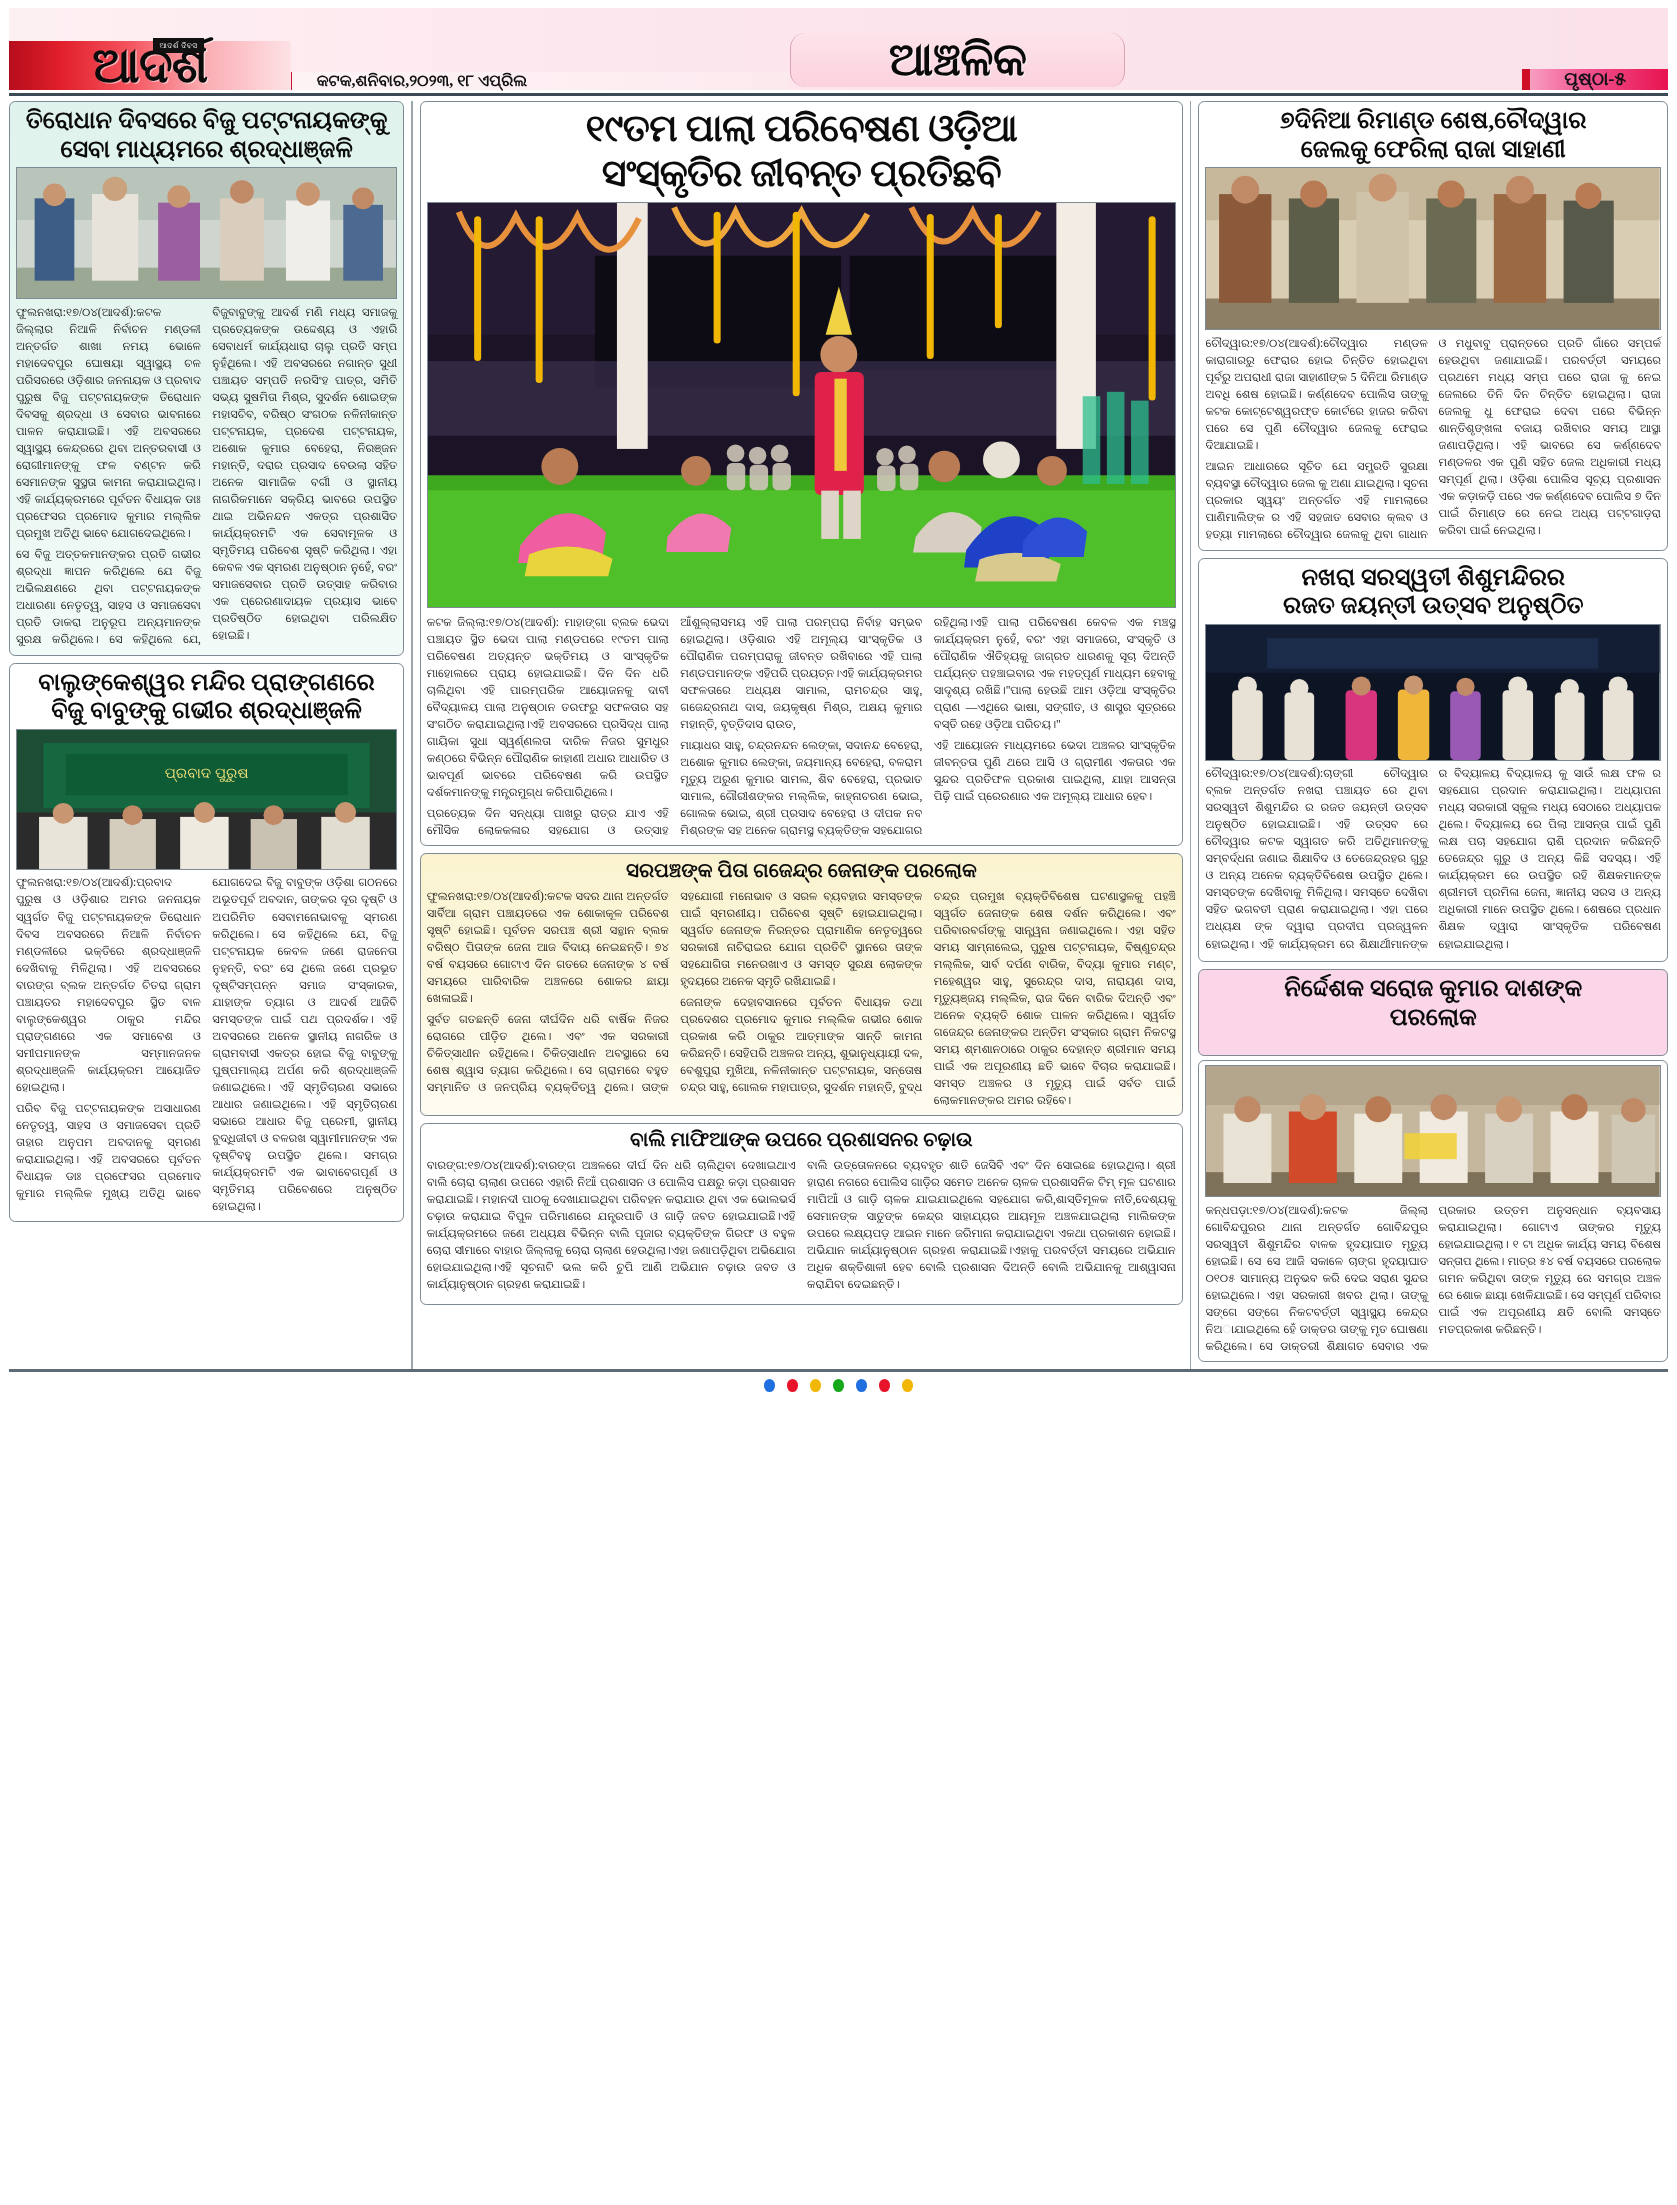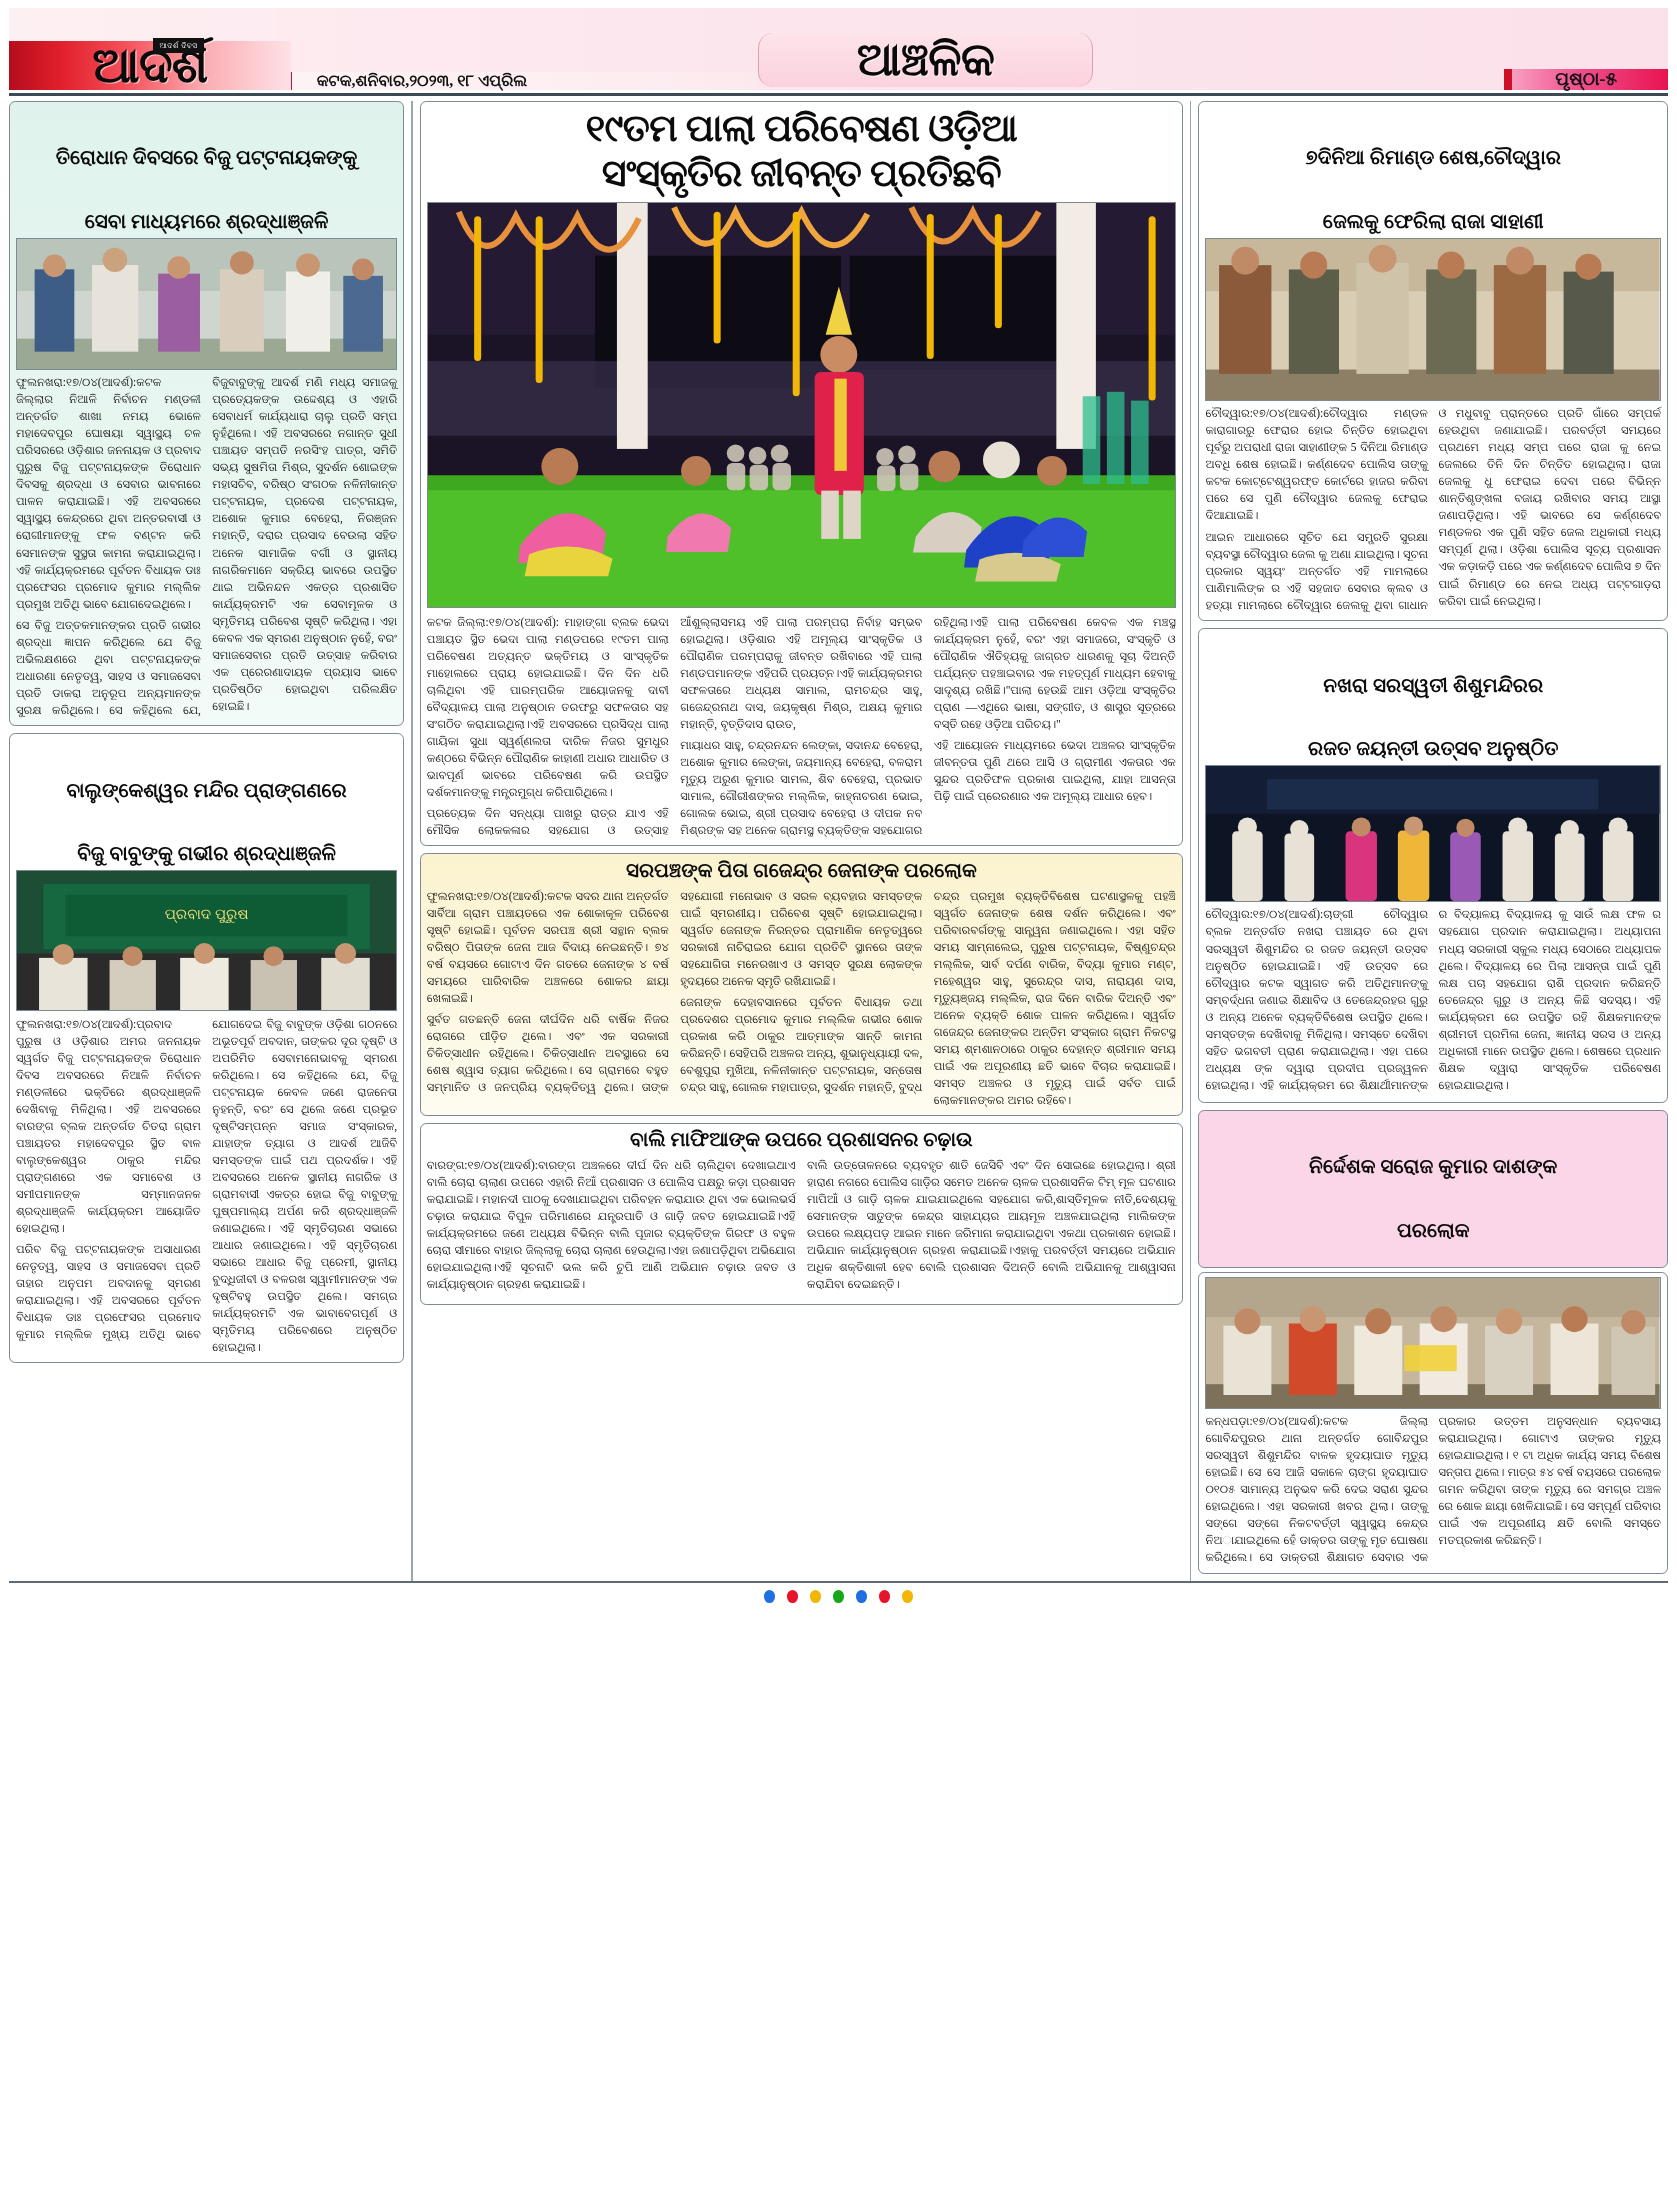--- a/index.html
+++ b/index.html
@@ -26,42 +26,42 @@
               background:linear-gradient(90deg,#fdf3f5 0%,#fdeef2 60%,#fce9ee 100%); border-left:1.8px solid #c31430; }
   .date-text { font-family:"Liberation Serif", serif; font-weight:bold; font-size:16px; color:#111; }
   .section-box { width:335px; display:flex; align-items:center; justify-content:center;
                  background:linear-gradient(180deg,#fde3ea 0%,#fbd2dd 100%); border-left:0.9px solid #d9a2b2; border-right:0.9px solid #d9a2b2;
                  border-radius:15px; margin:2.6px 0; }
   .section-title { font-family:"Liberation Serif", serif; font-weight:bold; font-size:46px; color:#0a0a0a; letter-spacing:-0.4px;
                    text-shadow: 1.3px 1.3px 0 rgba(255,255,255,.6); }
   .temple-box { width:397px; position:relative; overflow:hidden;
                 background:linear-gradient(180deg,#cfe9f5 0%,#d9eff8 30%,#f2dfe8 65%,#f8d3dd 100%); }
   .temple { position:absolute; bottom:0; width:100%; height:100%; }
-  .page-no-box { width:164px; display:flex; align-items:center; justify-content:center; position:relative;
-                 background:linear-gradient(90deg,#f9a8c6 0%,#f0518f 45%,#e8134f 100%);margin-left:14px; }
+  .page-no-box { width:146px; display:flex; align-items:center; justify-content:center; position:relative;
+                 background:linear-gradient(90deg,#f9a8c6 0%,#f0518f 45%,#e8134f 100%); }
   .page-no-box:before { content:""; position:absolute; left:-0.4px; top:0; width:8px; height:100%; background:#cf0f26; }
   .page-no { font-family:"Liberation Serif", serif; font-weight:bold; font-size:18.5px; color:#111; }
   .masthead-rule { height:3.1px; background:#3b4a55; margin-top:2.6px; }
 
   
   .grid { display:flex; gap:7px; margin-top:5.3px; }
   .col-left  { width:399px; }
   .col-mid   { width:770px; }
   .col-right { width:474px; }
   .vdiv { width:1.3px; background:#9aa6ae; }
 
   .card { border:1.3px solid #7d8a93; border-radius:6.2px; background:#fff; padding:4.4px 6.2px 6.2px 6.2px; margin-bottom:7px; }
   .card.tint-mint { background:linear-gradient(180deg,#dff3ec 0%,#e8f6f0 55%,#f3fbf8 100%); }
   .card.tint-cream{ background:linear-gradient(180deg,#fbf3cf 0%,#fdf8e3 60%,#fefcf1 100%); }
   .card.tint-pink { background:#fbd6e9; }
   .card.plain { background:#fff; }
 
   .hl { font-family:"Liberation Serif", serif; font-weight:bold; text-align:center; line-height:1.18; color:#0b0b0b; }
   .hl-lead2{ font-size:38px; letter-spacing:-0.7px; }
-  .hl-sub  { font-size:20px;margin-top:40px; }
+  .hl-sub  { font-size:24px; }
   .hl-wide { font-size:20px; }
 
   .photo { width:100%; border:0.4px solid #7d8a93; display:block; position:relative; overflow:hidden; }
   .photo.p-left   { height:132px; }
   .photo.p-lead   { height:406px; }
   .photo.p-right  { height:163px; }
   .photo.p-stage  { height:137px; }
   .photo.p-award  { height:132px; }
   .photo.p-temple { height:141px; }
   .body-cols-2 { column-count:2; column-gap:11.5px; }

